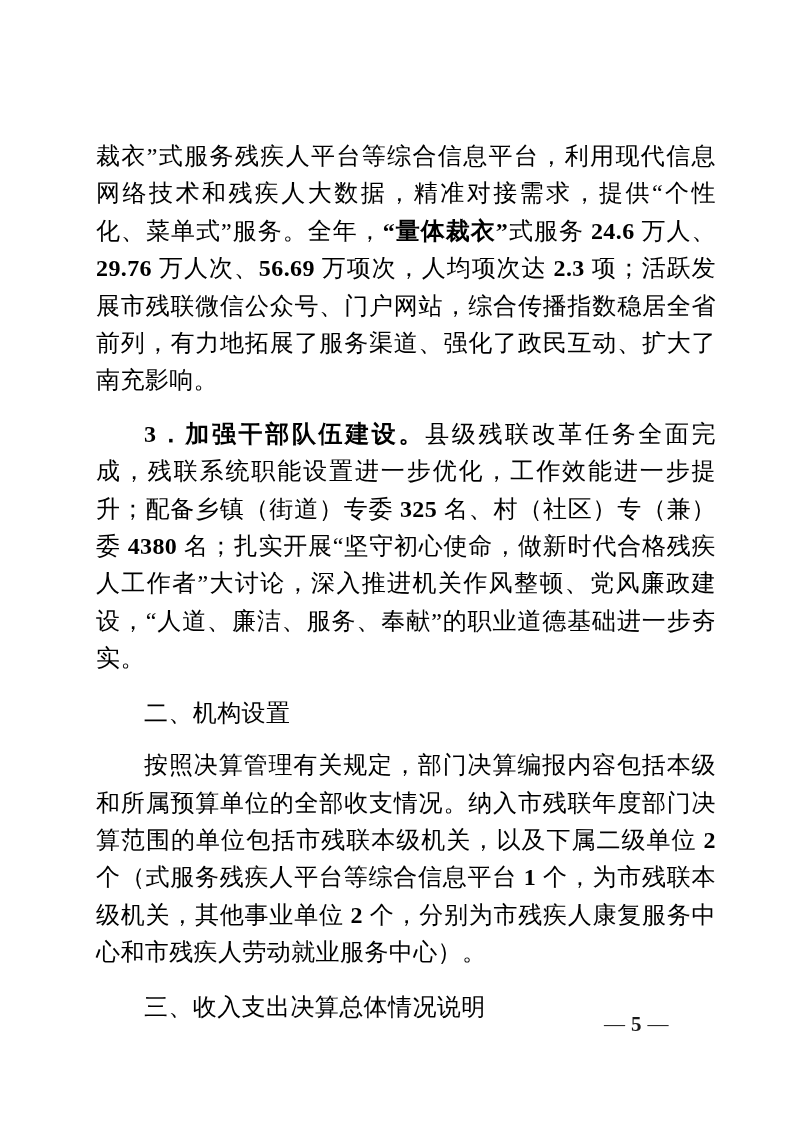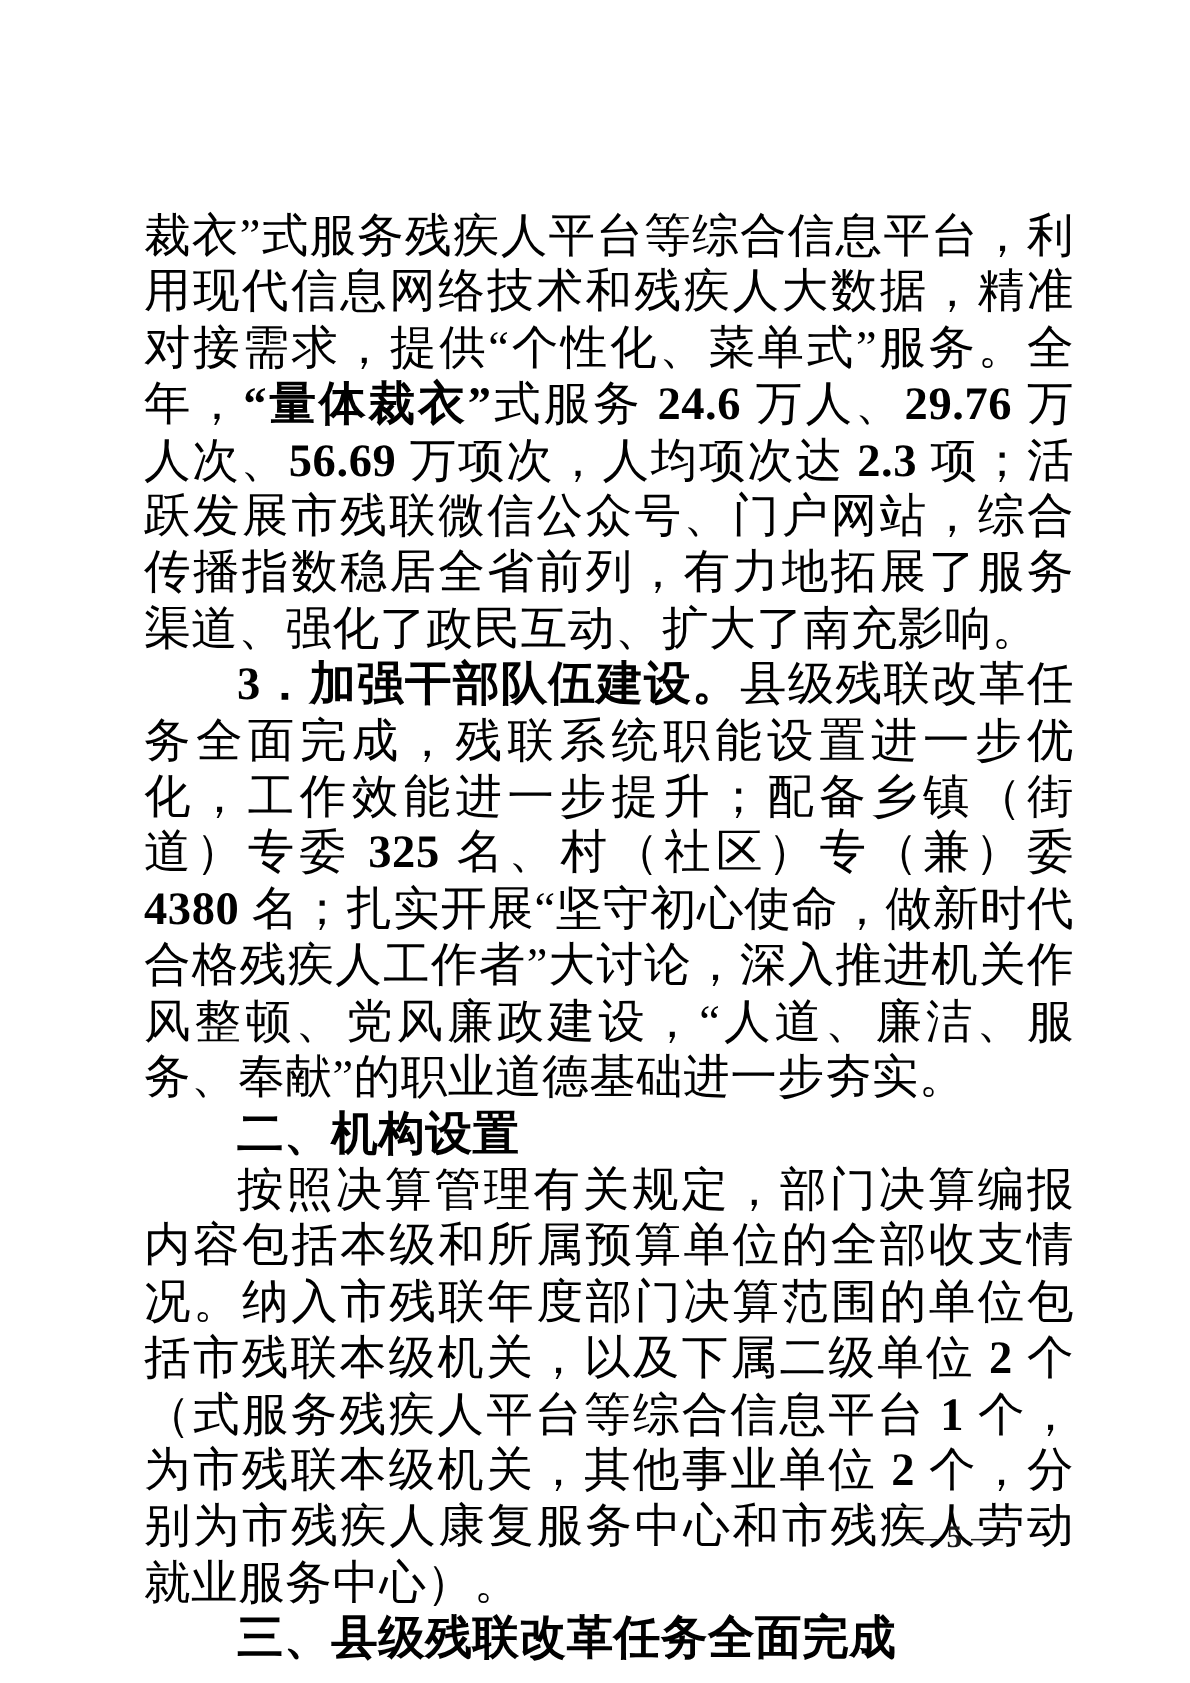--- a/index.html
+++ b/index.html
@@ -13,31 +13,31 @@
     color: #000000;
     font-family: "Liberation Serif", "DejaVu Serif", serif;
   }
   .text-block {
     position: absolute;
     left: 96px;
     top: 138px;
     width: 620px;
   }
   .para {
-    font-size: 31px;
+    font-size: 24px;
     line-height: 37.4px;
     text-align: justify;
     text-justify: inter-character;
     letter-spacing: 0.4px;
     font-weight: 400;
   }
-  .para.indent { text-indent: 2em; }
+  .para.indent { text-indent: 2em; margin-top: 16px; }
   .bold-run { font-weight: 700; }
   .heading {
-    font-weight: 700;
+    font-weight: 400;
     font-family: "Liberation Sans", "DejaVu Sans", sans-serif;
     text-align: left;
   }
   .bold-para { font-weight: 700; }
   .footer {
     position: absolute;
     left: 604px;
     top: 1012px;
     width: 60px;
     font-size: 21px;
@@ -55,20 +55,20 @@
   <div class="text-block">
 
     <p class="para"><span>裁衣”式服务残疾人平台等综合信息平台，利用现代信息网络技术和残疾人大数据，精准对接需求，提供“个性化、菜单式”服务。全年，</span><span class="bold-run">“量体裁衣”</span><span>式服务 </span><span class="bold-run">24.6</span><span> 万人、</span><span class="bold-run">29.76</span><span> 万人次、</span><span class="bold-run">56.69</span><span> 万项次，人均项次达 </span><span class="bold-run">2.3</span><span> 项；活跃发展市残联微信公众号、门户网站，综合传播指数稳居全省前列，有力地拓展了服务渠道、强化了政民互动、扩大了南充影响。</span></p>
 
     <p class="para indent"><span class="bold-run">3．加强干部队伍建设。</span><span>县级残联改革任务全面完成，残联系统职能设置进一步优化，工作效能进一步提升；配备乡镇（街道）专委 </span><span class="bold-run">325</span><span> 名、村（社区）专（兼）委 </span><span class="bold-run">4380</span><span> 名；扎实开展“坚守初心使命，做新时代合格残疾人工作者”大讨论，深入推进机关作风整顿、党风廉政建设，“人道、廉洁、服务、奉献”的职业道德基础进一步夯实。</span></p>
 
     <p class="para heading indent"><span>二、机构设置</span></p>
 
     <p class="para indent"><span>按照决算管理有关规定，部门决算编报内容包括本级和所属预算单位的全部收支情况。纳入市残联年度部门决算范围的单位包括市残联本级机关，以及下属二级单位 </span><span class="bold-run">2</span><span> 个（式服务残疾人平台等综合信息平台 </span><span class="bold-run">1</span><span> 个，为市残联本级机关，其他事业单位 </span><span class="bold-run">2</span><span> 个，分别为市残疾人康复服务中心和市残疾人劳动就业服务中心）。</span></p>
 
-    <p class="para heading indent"><span>三、县级残联改革任务全面完成</span></p>
+    <p class="para heading indent"><span>三、收入支出决算总体情况说明</span></p>
 
 
   </div>
 
   <div class="footer"><span>—</span><span class="page-num">5</span><span>—</span></div>
 
 </div>
 
 </body></html>

